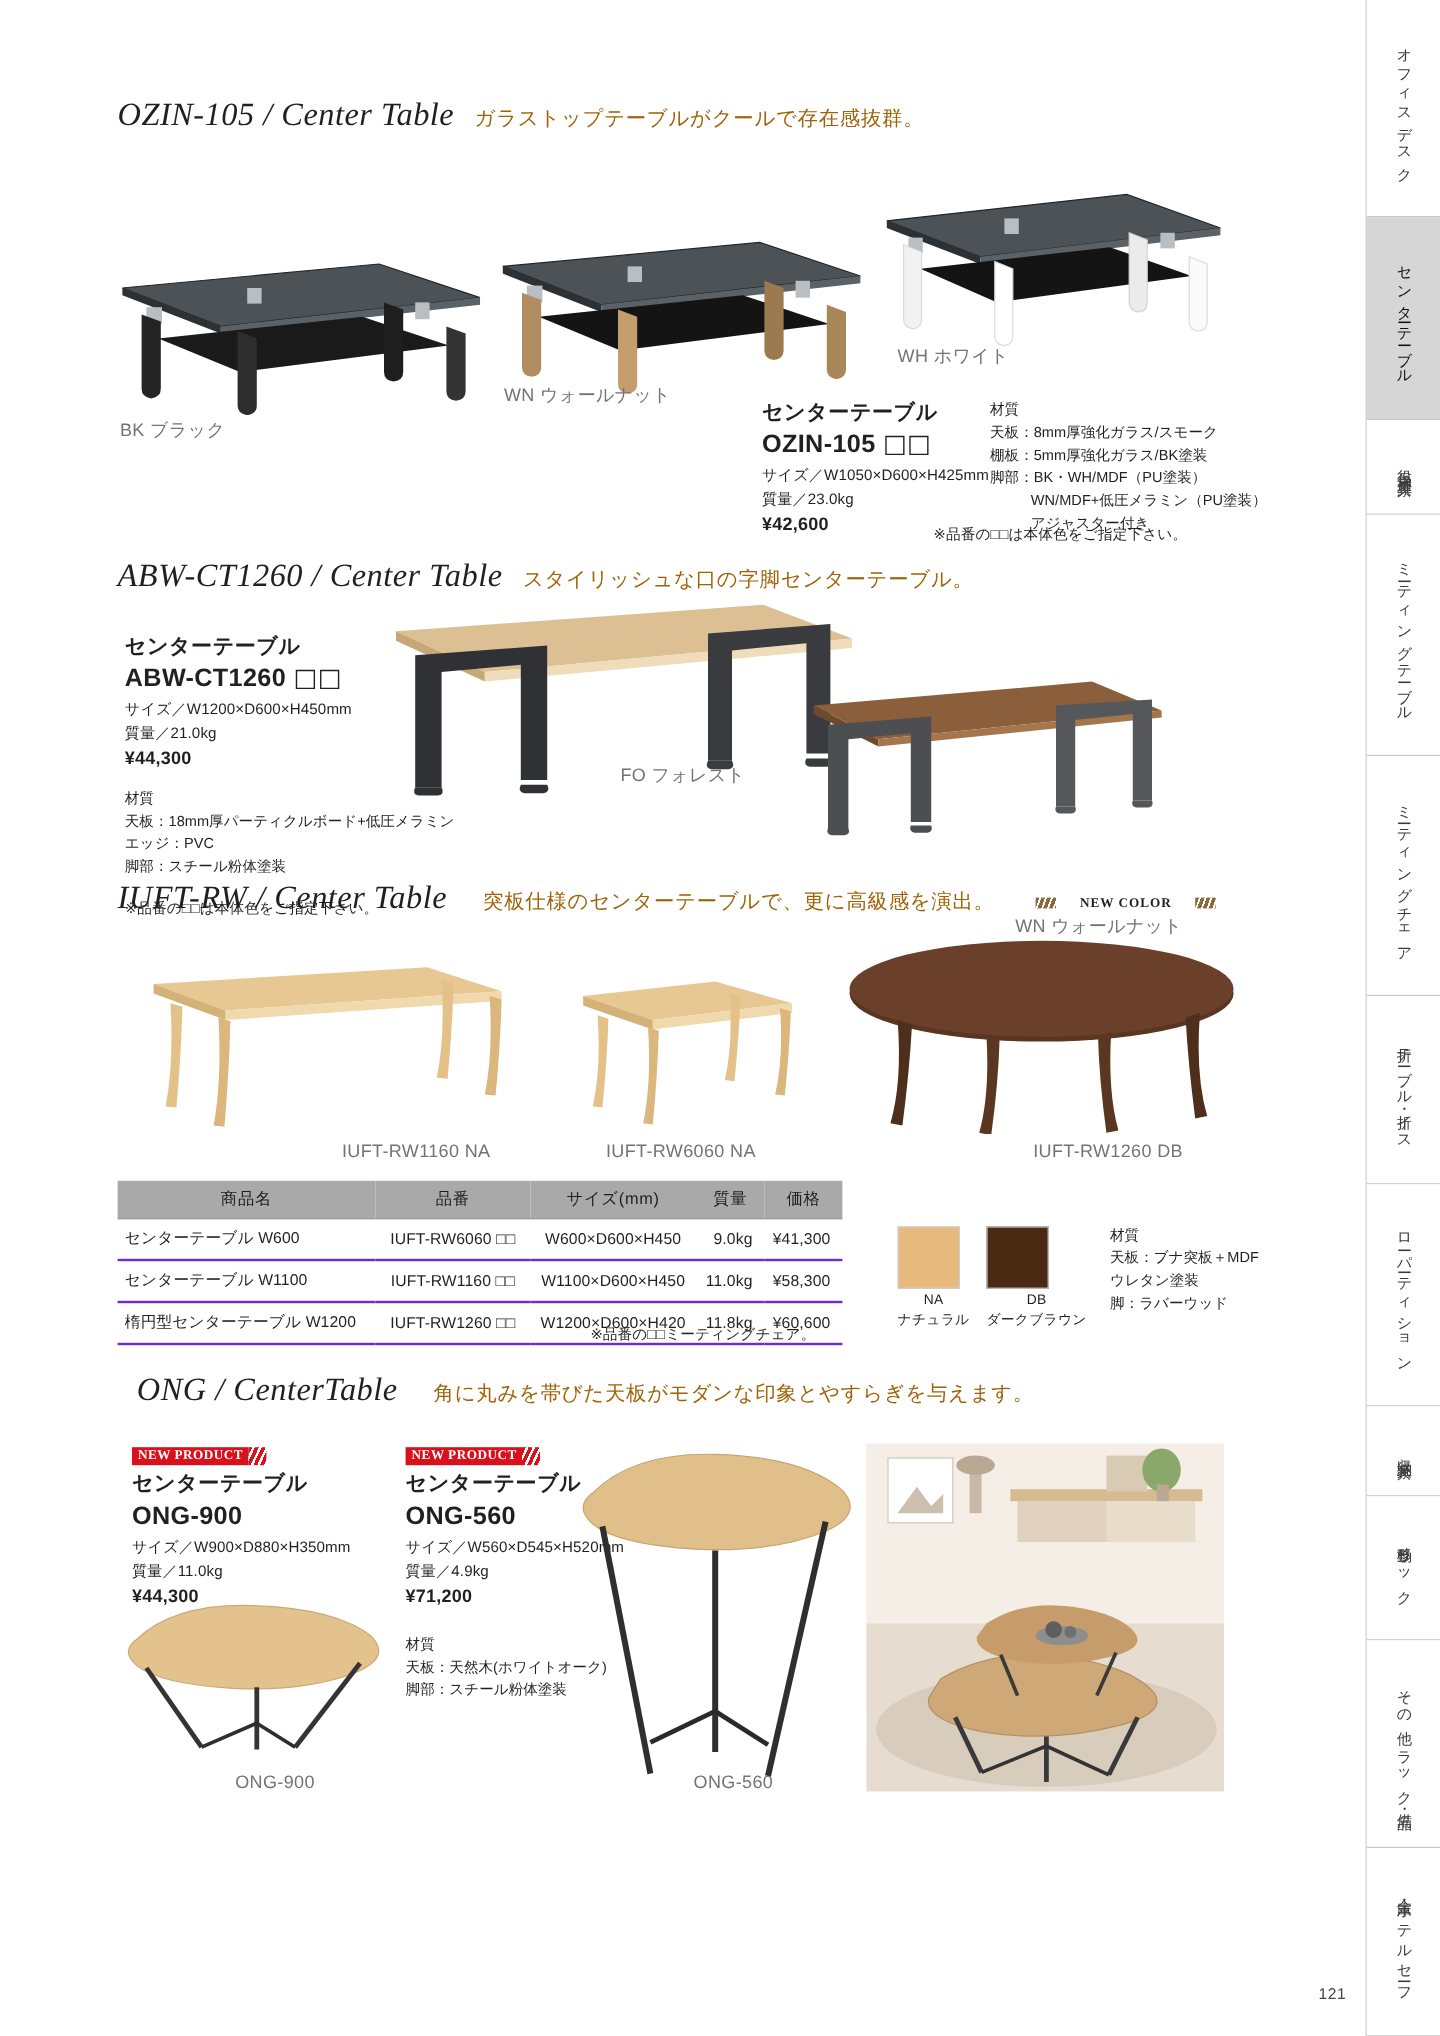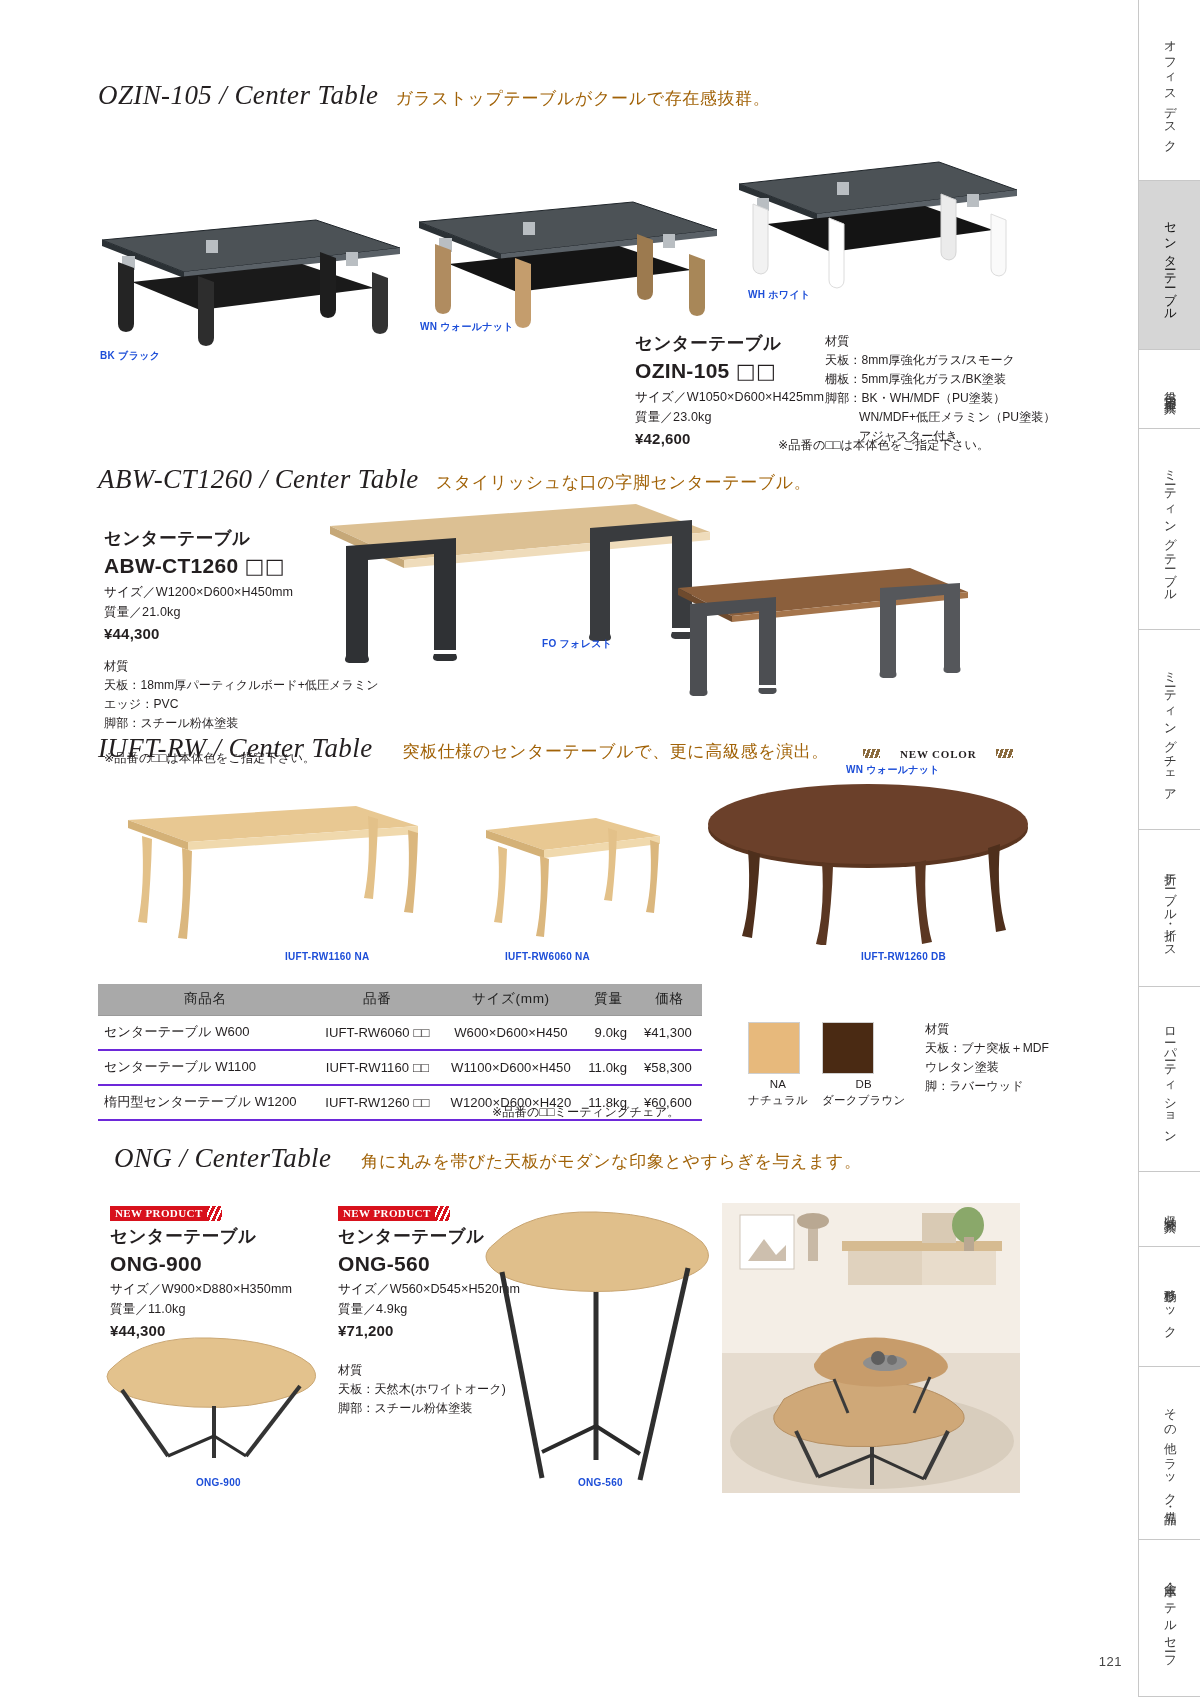--- a/index.html
+++ b/index.html
@@ -115,21 +115,21 @@
   .spec-table td.r{text-align:right;padding-right:10px;}
   .spec-table td.l{text-align:left;padding-left:6px;}
 
   .swatch{width:50px;height:50px;display:block;}
   .swlabel{font-size:11.5px;text-align:center;line-height:1.35;letter-spacing:.2px;margin-top:3px;}
 
   .pageno{position:absolute;right:78px;bottom:28px;font-size:13px;color:#444;letter-spacing:.5px;}
 
   
   .fig{position:absolute;}
-  .cap{font-size:10px;letter-spacing:.3px;color:#1d4ed8;white-space:nowrap;font-weight:bold;}
+  .cap{font-size:15px;letter-spacing:.3px;color:#737373;white-space:nowrap;}
 </style>
 </head>
 <body>
 
 <div class="page">
 
   <div class="tab-rail">
     <div class="tab first">
         <span>オフィスデスク</span>
       </div>
@@ -269,21 +269,21 @@
     <polygon points="12,32 318,10 392,38 86,66" fill="#dcc093"></polygon>
     <polygon points="12,32 12,40 86,74 86,66" fill="#c6a878"></polygon>
     <polygon points="86,66 86,74 392,46 392,38" fill="#efdcbb"></polygon>
     <path d="M28,52 l0,110 l22,0 l0,-96 l66,-6 l0,96 l22,0 l0,-112 z" fill="#2f3134"></path>
     <path d="M28,162 q-3,6 3,7 l16,0 q6,-1 3,-7 z" fill="#2f3134"></path>
     <path d="M116,160 q-3,6 3,7 l16,0 q6,-1 3,-7 z" fill="#2f3134"></path>
     <path d="M272,34 l0,106 l20,0 l0,-92 l62,-6 l0,92 l20,0 l0,-108 z" fill="#393b3e"></path>
     <path d="M272,140 q-3,6 3,7 l14,0 q6,-1 3,-7 z" fill="#393b3e"></path>
     <path d="M354,138 q-3,6 3,7 l14,0 q6,-1 3,-7 z" fill="#393b3e"></path>
   </svg>
-  <div class="cap" style="position:absolute;left:542px;top:637px;text-align:right;">FO フォレスト</div>
+  <div class="cap" style="position:absolute;left:517px;top:637px;text-align:right;">FO フォレスト</div>
 
   <svg class="fig" style="left:668px;top:560px;" width="310" height="160" viewBox="0 0 310 160">
     <polygon points="10,28 242,8 300,32 64,56" fill="#8b5f3c"></polygon>
     <polygon points="10,28 10,35 64,62 64,56" fill="#6e4a2d"></polygon>
     <polygon points="64,56 64,62 300,38 300,32" fill="#a5754c"></polygon>
     <path d="M22,44 l0,86 l17,0 l0,-74 l52,-5 l0,74 l17,0 l0,-88 z" fill="#4c4e52"></path>
     <path d="M22,130 q-2,5 3,6 l11,0 q5,-1 3,-6 z" fill="#4c4e52"></path>
     <path d="M91,128 q-2,5 3,6 l11,0 q5,-1 3,-6 z" fill="#4c4e52"></path>
     <path d="M212,28 l0,84 l16,0 l0,-72 l48,-5 l0,72 l16,0 l0,-84 z" fill="#55575b"></path>
     <path d="M212,112 q-2,5 3,6 l10,0 q5,-1 3,-6 z" fill="#55575b"></path>

